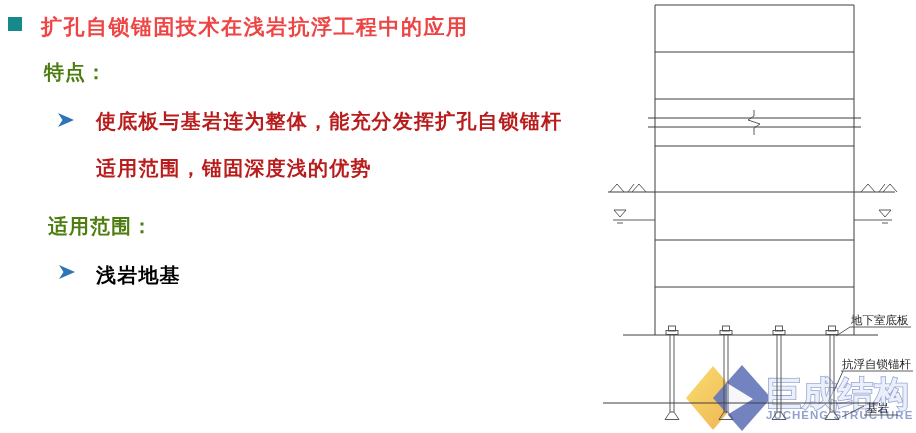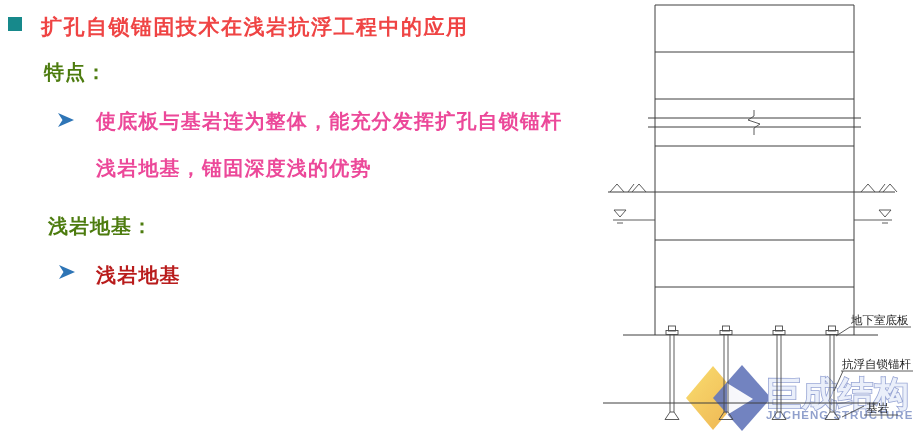--- a/index.html
+++ b/index.html
@@ -14,25 +14,25 @@
   .title{
     left:41px;top:13px;margin:0;font-size:21px;font-weight:700;color:#ef4444;
     letter-spacing:1.5px;white-space:nowrap;
   }
   .heading{
     font-size:20px;font-weight:700;color:#4d7c0f;letter-spacing:1px;white-space:nowrap;
   }
   .features-heading{left:44px;top:59px;}
   .scope-heading{left:48px;top:213px;}
   .body-line{
-    font-size:20px;font-weight:700;color:#ec4899;letter-spacing:1.2px;white-space:nowrap;
+    font-size:20px;font-weight:700;color:#b91c1c;letter-spacing:1.2px;white-space:nowrap;
   }
   .line1{left:96px;top:108px;}
   .line2{left:96px;top:155px;}
-  .scope-item{left:96px;top:262px;color:#b91c1c;}
+  .scope-item{left:96px;top:262px;color:#000000;}
   .arrow-bullet{width:18px;height:16px;}
   .arrow1{left:57px;top:112px;}
   .arrow2{left:58px;top:264px;}
   .diagram-svg{left:0;top:0;}
   svg text.cad-label{
     font-family:"Liberation Sans","DejaVu Sans",sans-serif;
     font-size:11.5px;fill:#1c1c1c;
   }
   svg .cad{stroke:#3f3f3f;stroke-width:1;fill:none;}
   svg .cad-thin{stroke:#4a4a4a;stroke-width:0.9;fill:none;}
@@ -53,23 +53,23 @@
 <h1 class="abs title">扩孔自锁锚固技术在浅岩抗浮工程中的应用</h1>
 
 <div class="abs heading features-heading">特点：</div>
 
 <span class="abs arrow-bullet arrow1">
   <svg width="18" height="16" viewBox="0 0 18 16">
       <polygon points="1,1 17,8 1,15 5.5,8" fill="#2E75B6"></polygon>
     </svg>
 </span>
 <div class="abs body-line line1">使底板与基岩连为整体，能充分发挥扩孔自锁锚杆</div>
-<div class="abs body-line line2">浅岩地基，锚固深度浅的优势</div>
+<div class="abs body-line line2">适用范围，锚固深度浅的优势</div>
 
-<div class="abs heading scope-heading">浅岩地基：</div>
+<div class="abs heading scope-heading">适用范围：</div>
 
 <span class="abs arrow-bullet arrow2">
   <svg width="18" height="16" viewBox="0 0 18 16">
       <polygon points="1,1 17,8 1,15 5.5,8" fill="#2E75B6"></polygon>
     </svg>
 </span>
 <div class="abs body-line scope-item">浅岩地基</div>
 
 <svg class="abs diagram-svg" width="916" height="433" viewBox="0 0 916 433">
   <defs>

